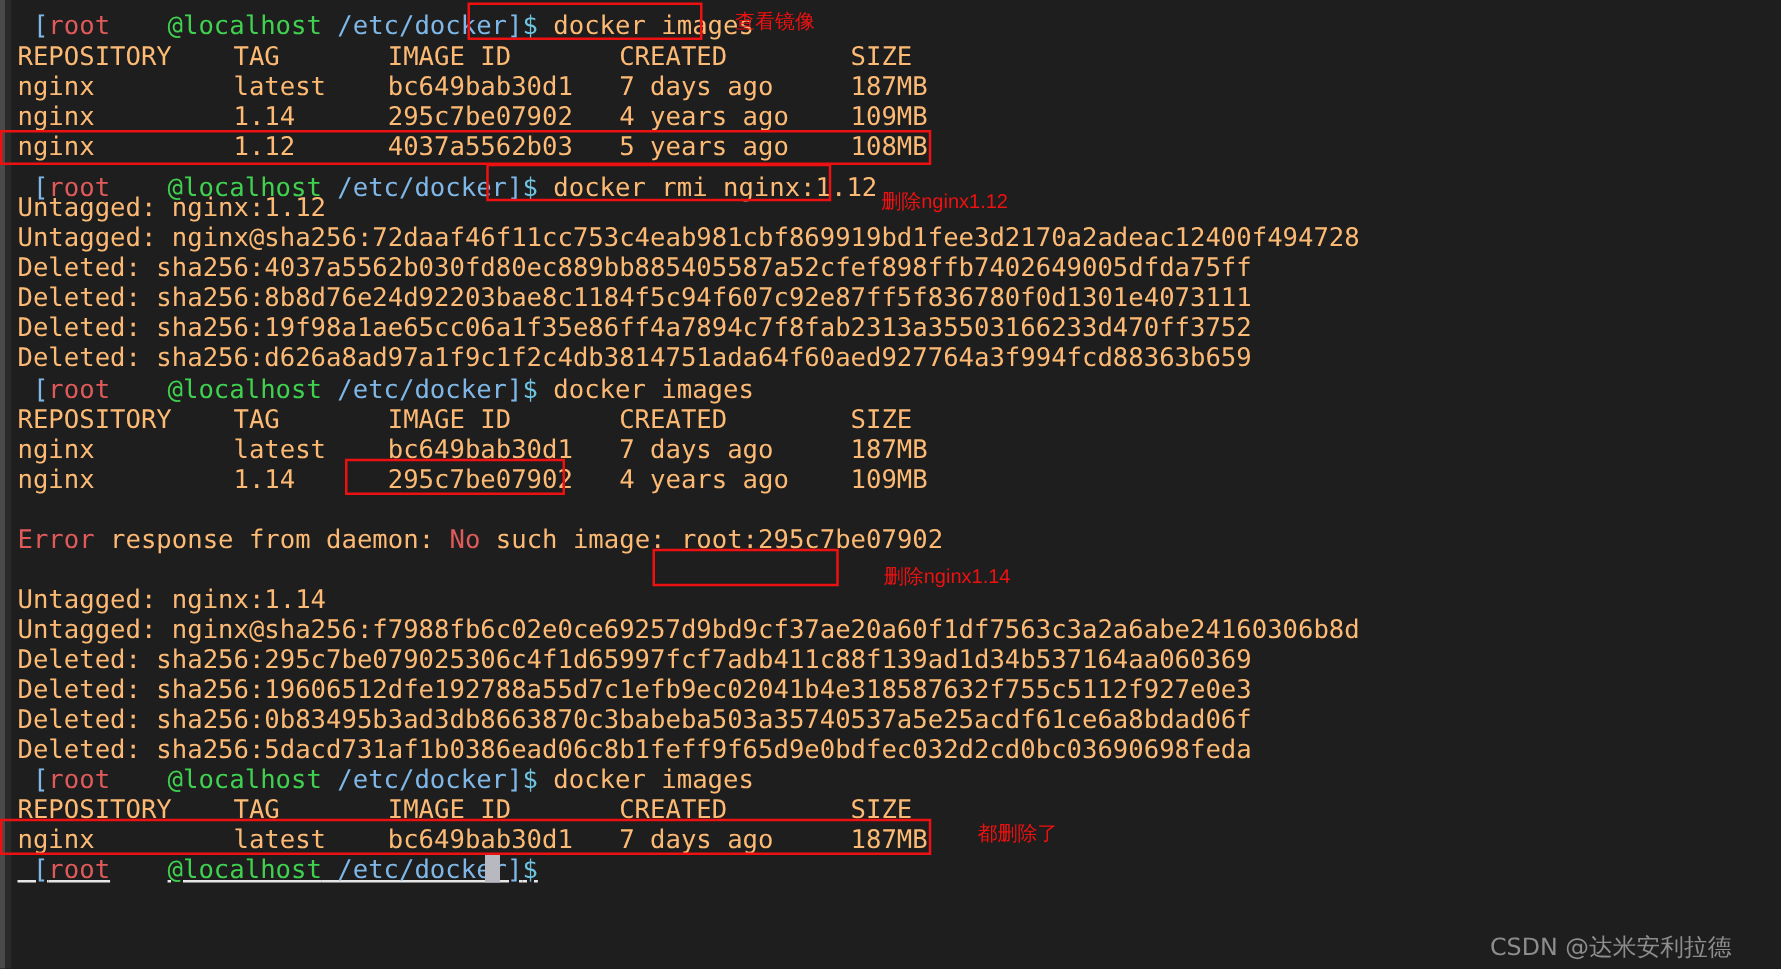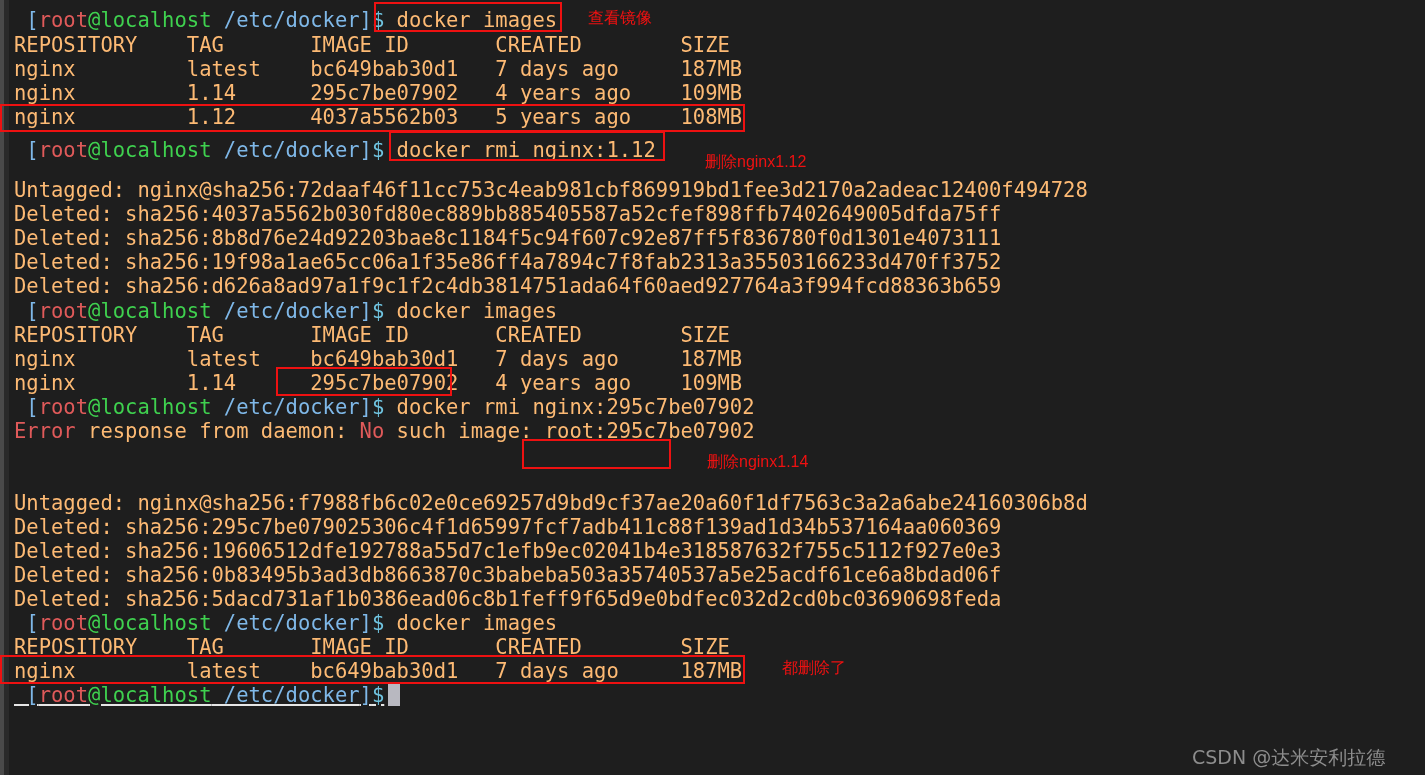--- a/index.html
+++ b/index.html
@@ -40,21 +40,21 @@
     left: 5px;
     white-space: pre;
     font-size: 20.5px;
     line-height: 24px;
     letter-spacing: 0px;
     color: #e6e6e6;
     font-family: "DejaVu Sans Mono", "Liberation Mono", monospace;
   }
   .c-white   { color: #fdba74; }
   .c-red     { color: #e05a5a; }
-  .c-green   { color: #3fd14f; }
+  .c-green   { color: #3fd14f; margin-left: 46px; }
   .c-cyan    { color: #6fc3df; }
   .c-blue    { color: #7fb8e8; }
 
   
   .box {
     position: absolute;
     border: 2px solid #ee1111;
     box-sizing: border-box;
     pointer-events: none;
   }
@@ -89,31 +89,32 @@
   <div id="edge-outer"></div>
   <div id="edge-inner"></div>
 
   <div id="term">
       <div class="line" style="top: 8px;"><span class="c-blue"> [</span><span class="c-red">root</span><span class="c-green">@localhost</span><span class="c-blue"> /etc/docker</span><span class="c-blue">]</span><span class="c-cyan">$</span><span class="c-white"> docker images</span></div>
       <div class="line" style="top: 33px;"><span class="c-white">REPOSITORY    TAG       IMAGE ID       CREATED        SIZE</span></div>
       <div class="line" style="top: 57px;"><span class="c-white">nginx         latest    bc649bab30d1   7 days ago     187MB</span></div>
       <div class="line" style="top: 81px;"><span class="c-white">nginx         1.14      295c7be07902   4 years ago    109MB</span></div>
       <div class="line" style="top: 105px;"><span class="c-white">nginx         1.12      4037a5562b03   5 years ago    108MB</span></div>
       <div class="line" style="top: 138px;"><span class="c-blue"> [</span><span class="c-red">root</span><span class="c-green">@localhost</span><span class="c-blue"> /etc/docker</span><span class="c-blue">]</span><span class="c-cyan">$</span><span class="c-white"> docker rmi nginx:1.12</span></div>
+      <div class="line" style="top: 154px;"><span class="c-white">Untagged: nginx:1.12</span></div>
       <div class="line" style="top: 178px;"><span class="c-white">Untagged: nginx@sha256:72daaf46f11cc753c4eab981cbf869919bd1fee3d2170a2adeac12400f494728</span></div>
       <div class="line" style="top: 202px;"><span class="c-white">Deleted: sha256:4037a5562b030fd80ec889bb885405587a52cfef898ffb7402649005dfda75ff</span></div>
       <div class="line" style="top: 226px;"><span class="c-white">Deleted: sha256:8b8d76e24d92203bae8c1184f5c94f607c92e87ff5f836780f0d1301e4073111</span></div>
       <div class="line" style="top: 250px;"><span class="c-white">Deleted: sha256:19f98a1ae65cc06a1f35e86ff4a7894c7f8fab2313a35503166233d470ff3752</span></div>
       <div class="line" style="top: 274px;"><span class="c-white">Deleted: sha256:d626a8ad97a1f9c1f2c4db3814751ada64f60aed927764a3f994fcd88363b659</span></div>
       <div class="line" style="top: 299px;"><span class="c-blue"> [</span><span class="c-red">root</span><span class="c-green">@localhost</span><span class="c-blue"> /etc/docker</span><span class="c-blue">]</span><span class="c-cyan">$</span><span class="c-white"> docker images</span></div>
       <div class="line" style="top: 323px;"><span class="c-white">REPOSITORY    TAG       IMAGE ID       CREATED        SIZE</span></div>
       <div class="line" style="top: 347px;"><span class="c-white">nginx         latest    bc649bab30d1   7 days ago     187MB</span></div>
       <div class="line" style="top: 371px;"><span class="c-white">nginx         1.14      295c7be07902   4 years ago    109MB</span></div>
-      <div class="line" style="top: 395px;"><span class="c-blue"> [</span><span class="c-red">root</span><span class="c-green">@localhost</span><span class="c-blue"> /etc/docker</span><span class="c-blue">]</span><span class="c-cyan">$</span><span class="c-white"> docker rmi nginx:295c7be07902</span></div>
       <div class="line" style="top: 419px;"><span class="c-red">Error</span><span class="c-white"> response from daemon: </span><span class="c-red">No</span><span class="c-white"> such image: root:295c7be07902</span></div>
+      <div class="line" style="top: 467px;"><span class="c-white">Untagged: nginx:1.14</span></div>
       <div class="line" style="top: 491px;"><span class="c-white">Untagged: nginx@sha256:f7988fb6c02e0ce69257d9bd9cf37ae20a60f1df7563c3a2a6abe24160306b8d</span></div>
       <div class="line" style="top: 515px;"><span class="c-white">Deleted: sha256:295c7be079025306c4f1d65997fcf7adb411c88f139ad1d34b537164aa060369</span></div>
       <div class="line" style="top: 539px;"><span class="c-white">Deleted: sha256:19606512dfe192788a55d7c1efb9ec02041b4e318587632f755c5112f927e0e3</span></div>
       <div class="line" style="top: 563px;"><span class="c-white">Deleted: sha256:0b83495b3ad3db8663870c3babeba503a35740537a5e25acdf61ce6a8bdad06f</span></div>
       <div class="line" style="top: 587px;"><span class="c-white">Deleted: sha256:5dacd731af1b0386ead06c8b1feff9f65d9e0bdfec032d2cd0bc03690698feda</span></div>
       <div class="line" style="top: 611px;"><span class="c-blue"> [</span><span class="c-red">root</span><span class="c-green">@localhost</span><span class="c-blue"> /etc/docker</span><span class="c-blue">]</span><span class="c-cyan">$</span><span class="c-white"> docker images</span></div>
       <div class="line" style="top: 635px;"><span class="c-white">REPOSITORY    TAG       IMAGE ID       CREATED        SIZE</span></div>
       <div class="line" style="top: 659px;"><span class="c-white">nginx         latest    bc649bab30d1   7 days ago     187MB</span></div>
       <div class="line" style="top: 683px; text-decoration: underline;"><span class="c-blue"> [</span><span class="c-red">root</span><span class="c-green">@localhost</span><span class="c-blue"> /etc/docker</span><span class="c-blue">]</span><span class="c-cyan">$</span><span class="c-white"></span></div>
     </div>

